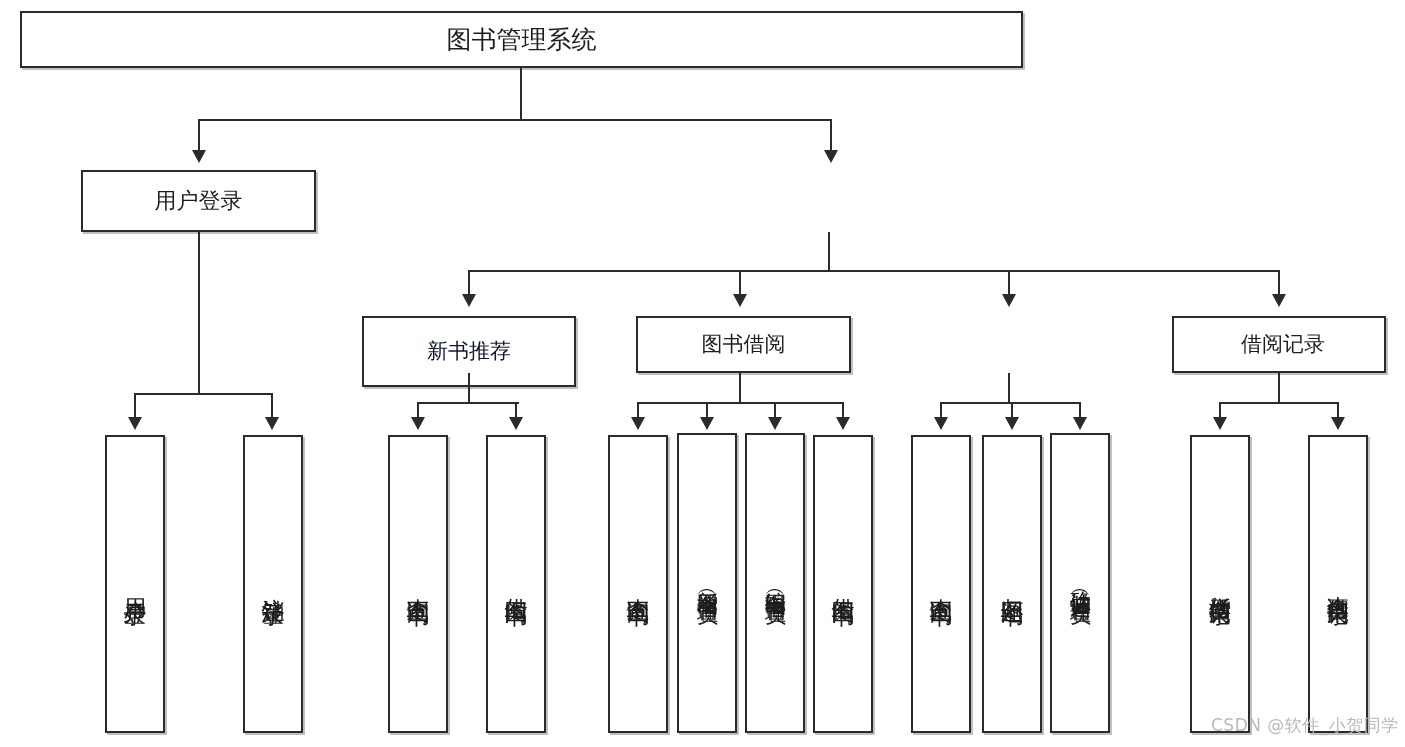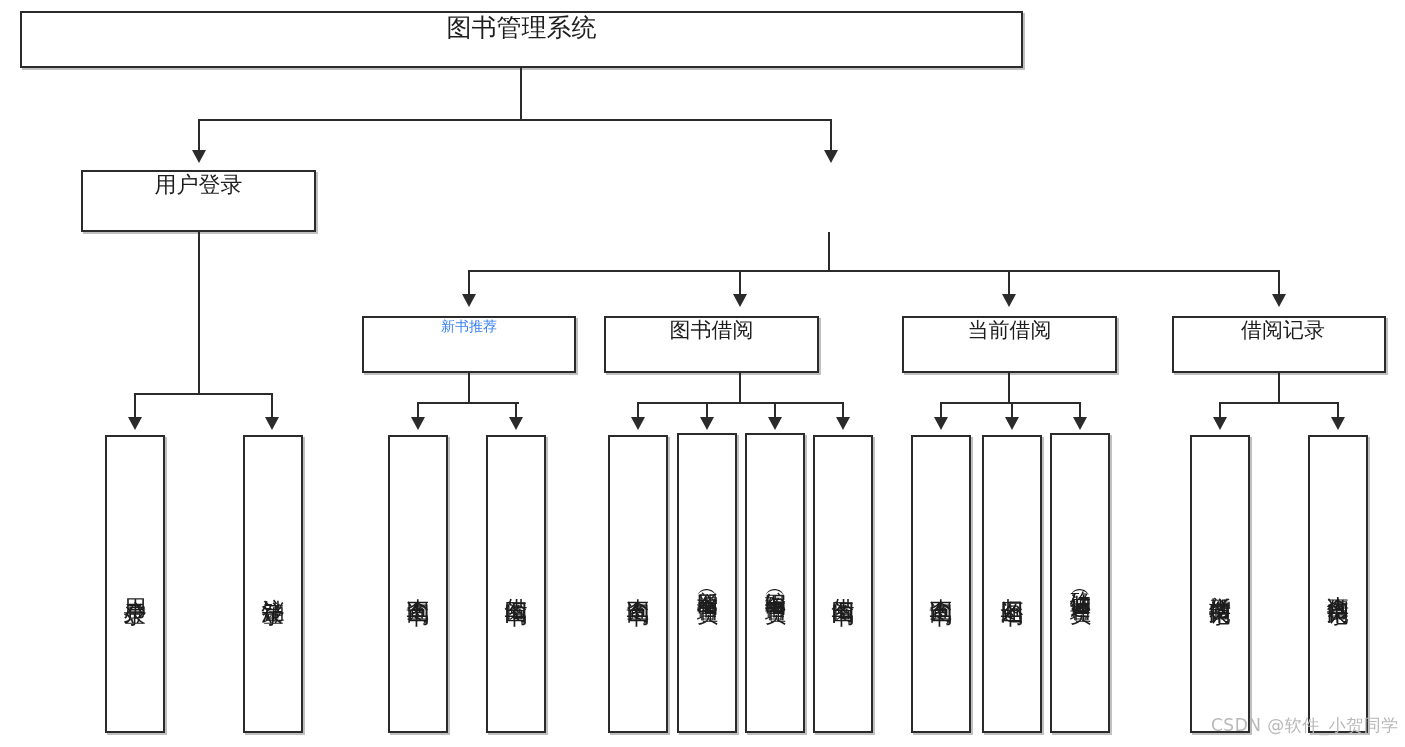--- a/index.html
+++ b/index.html
@@ -16,20 +16,21 @@
     overflow:hidden;
   }
   
   .node{
     position:absolute;
     box-sizing:border-box;
     background:#ffffff;
     border:2px solid #2b2b2b;
     box-shadow:2px 2px 0 0 rgba(140,140,140,0.55);
     display:flex;
+    align-items:center;
     justify-content:center;
     color:#1d1d1d;
     line-height:1.18;
     text-align:center;
   }
   .node.h{            
     writing-mode:horizontal-tb;
   }
   .node.v{            
     writing-mode:vertical-rl;
@@ -98,28 +99,25 @@
 
   <div class="conn vline" style="left: 468px; top: 270px; width: 2px; height: 25px; background: rgb(43, 43, 43);"></div>
   <div class="arrow" style="left: 462px; top: 294px; border-top-color: rgb(43, 43, 43);"></div>
   <div class="conn vline" style="left: 739px; top: 270px; width: 2px; height: 25px; background: rgb(43, 43, 43);"></div>
   <div class="arrow" style="left: 733px; top: 294px; border-top-color: rgb(43, 43, 43);"></div>
   <div class="conn vline" style="left: 1008px; top: 270px; width: 2px; height: 25px; background: rgb(43, 43, 43);"></div>
   <div class="arrow" style="left: 1002px; top: 294px; border-top-color: rgb(43, 43, 43);"></div>
   <div class="conn vline" style="left: 1278px; top: 270px; width: 2px; height: 25px; background: rgb(43, 43, 43);"></div>
   <div class="arrow" style="left: 1272px; top: 294px; border-top-color: rgb(43, 43, 43);"></div>
 
-  <div class="node h" id="node-l3-0" style="left: 362px; top: 316px; width: 214px; height: 57px; font-size: 14px; border-color: rgb(43, 43, 43); background: rgb(255, 255, 255); color: #3b82f6;">
+  <div class="node h" id="node-l3-0" style="left: 362px; top: 316px; width: 214px; height: 71px; font-size: 21px; border-color: rgb(43, 43, 43); background: rgb(255, 255, 255); color: #0f172a;">
     <span class="lbl">新书推荐</span>
   </div>
-  <div class="node h" id="node-l3-1" style="left: 604px; top: 316px; width: 215px; height: 57px; font-size: 21px; border-color: rgb(43, 43, 43); background: rgb(255, 255, 255); color: rgb(29, 29, 29);">
+  <div class="node h" id="node-l3-1" style="left: 636px; top: 316px; width: 215px; height: 57px; font-size: 21px; border-color: rgb(43, 43, 43); background: rgb(255, 255, 255); color: rgb(29, 29, 29);">
     <span class="lbl">图书借阅</span>
-  </div>
-  <div class="node h" id="node-l3-2" style="left: 902px; top: 316px; width: 215px; height: 57px; font-size: 21px; border-color: rgb(43, 43, 43); background: rgb(255, 255, 255); color: rgb(29, 29, 29);">
-    <span class="lbl">当前借阅</span>
   </div>
   <div class="node h" id="node-l3-3" style="left: 1172px; top: 316px; width: 214px; height: 57px; font-size: 21px; border-color: rgb(43, 43, 43); background: rgb(255, 255, 255); color: rgb(29, 29, 29); padding-left: 8px;">
     <span class="lbl">借阅记录</span>
   </div>
 
   <div class="conn vline" style="left: 468px; top: 373px; width: 2px; height: 30px; background: rgb(43, 43, 43);"></div>
   <div class="conn hline" style="left: 417px; top: 402px; width: 102px; height: 2px; background: rgb(43, 43, 43);"></div>
   <div class="conn vline" style="left: 417px; top: 402px; width: 2px; height: 16px; background: rgb(43, 43, 43);"></div>
   <div class="arrow" style="left: 411px; top: 417px; border-top-color: rgb(43, 43, 43);"></div>
   <div class="conn vline" style="left: 515px; top: 402px; width: 2px; height: 16px; background: rgb(43, 43, 43);"></div>

